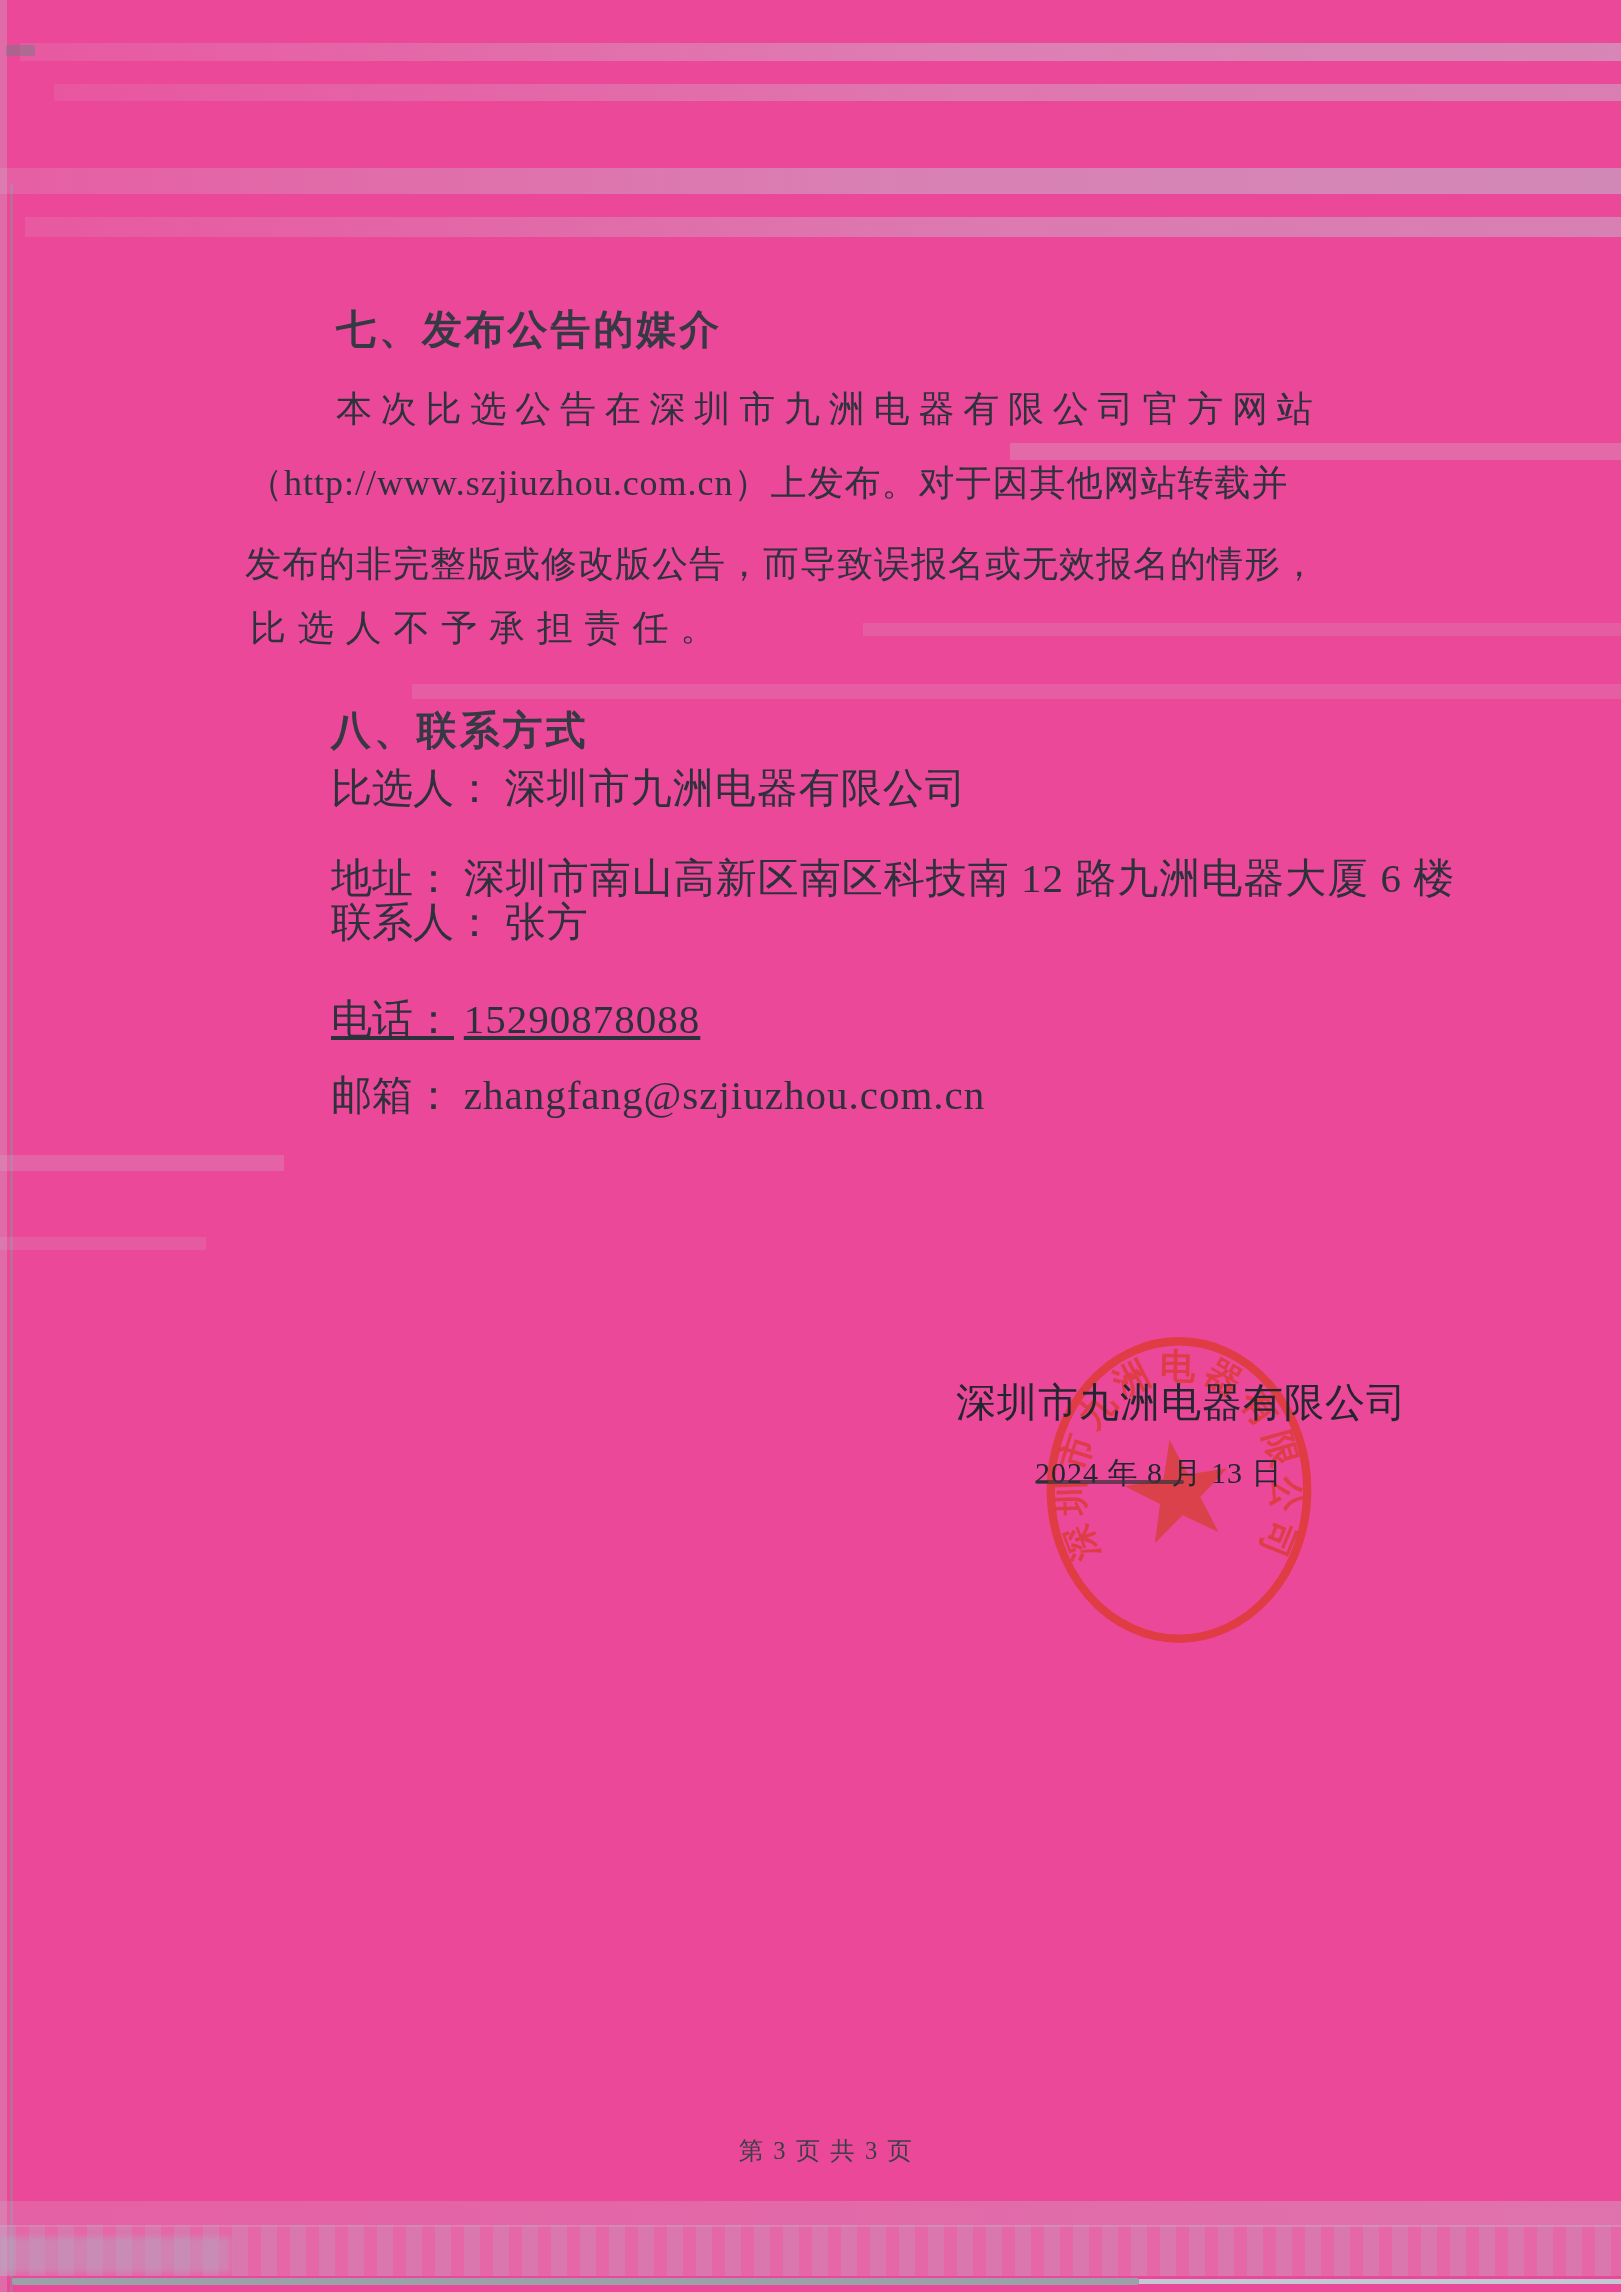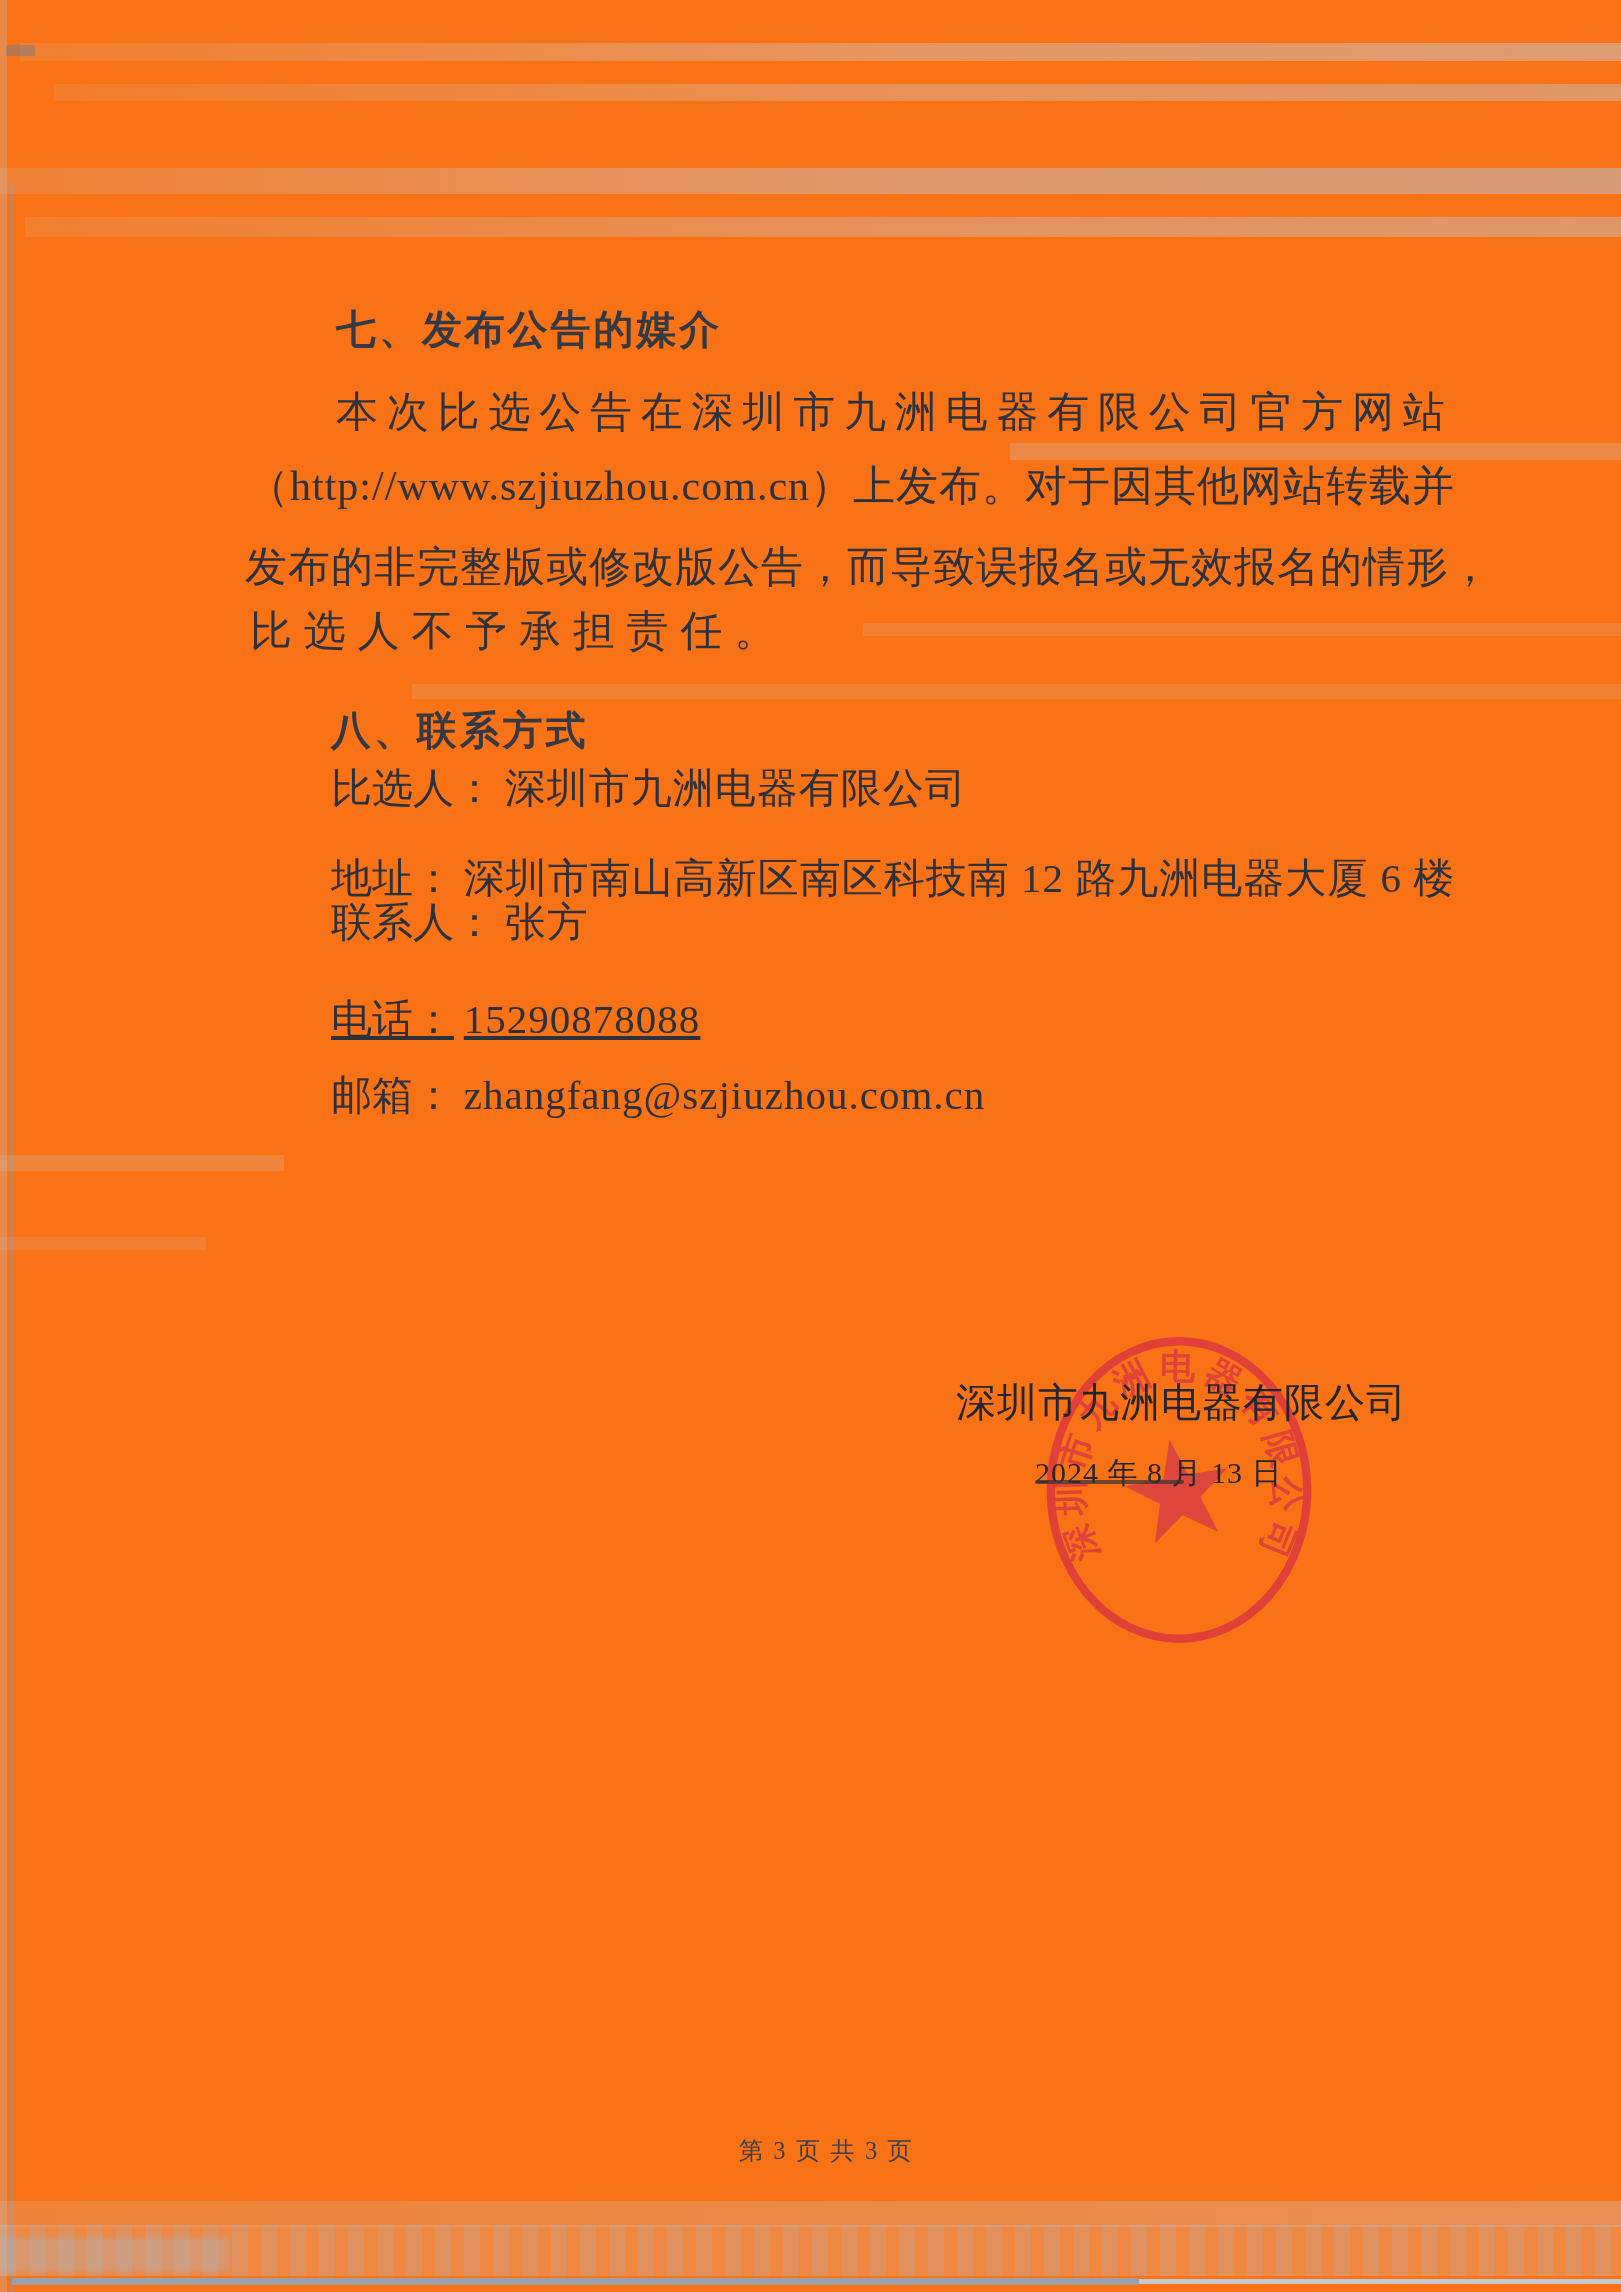--- a/index.html
+++ b/index.html
@@ -1,33 +1,33 @@
 <!DOCTYPE html>
 <html><head>
 <meta charset="utf-8">
 <style>
   html,body{margin:0;padding:0;background:#e8e9ec;}
   .page{
     position:relative;
     width:1621px;height:2293px;
     margin:0 auto;
-    background:#f97316;
+    background:#ec4899;
     overflow:hidden;
     font-family:"Liberation Serif","DejaVu Serif",serif;
     color:#2c313b;
   }
   .abs{position:absolute;white-space:nowrap;line-height:1;}
   .heading{
     font-family:"Liberation Sans","DejaVu Sans",sans-serif;
     font-weight:700;
     font-size:40px;
     letter-spacing:2.9px;
     color:#343943;
   }
-  .body-line{font-size:42px;color:#2d323c;}
+  .body-line{font-size:36px;color:#2d323c;}
   .l1{letter-spacing:8.8px;}
   .l2{letter-spacing:1px;}
   .l3{letter-spacing:1px;}
   .l4{letter-spacing:11.8px;}
   .contact{font-size:41px;color:#2c313b;}
   .contact .val{margin-left:9.8px;letter-spacing:1px;}
   .sig-company{font-size:40px;color:#22262e;letter-spacing:1px;}
   .sig-date{font-size:30px;color:#22262e;letter-spacing:1px;font-family:Liberation Serif, serif;}
   .footer{
     left:15.7px;width:1621px;text-align:center;

